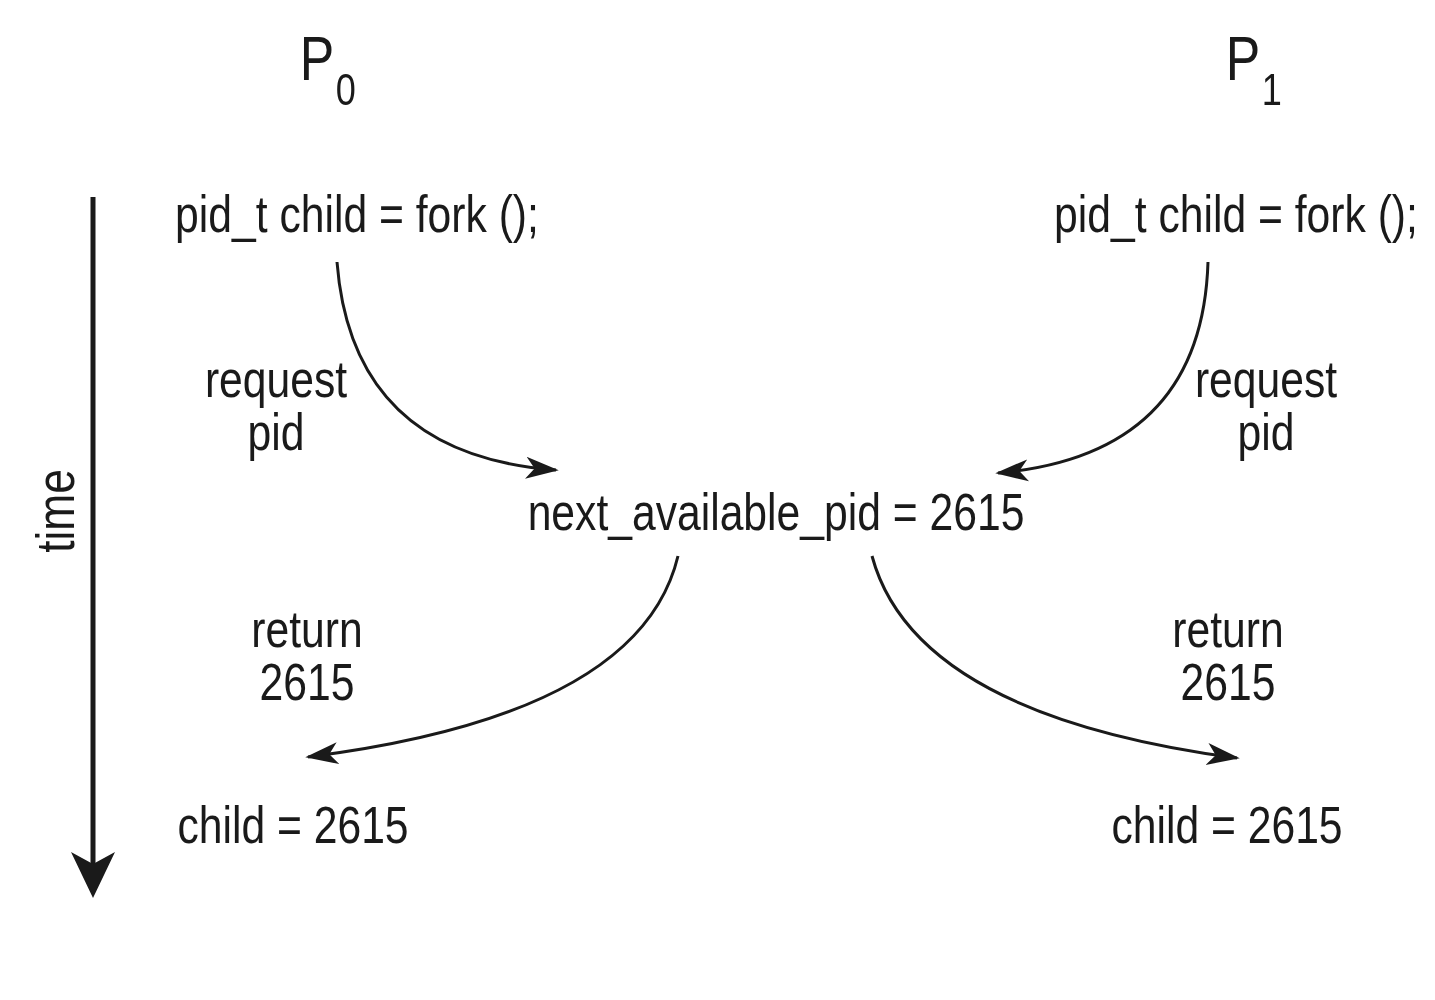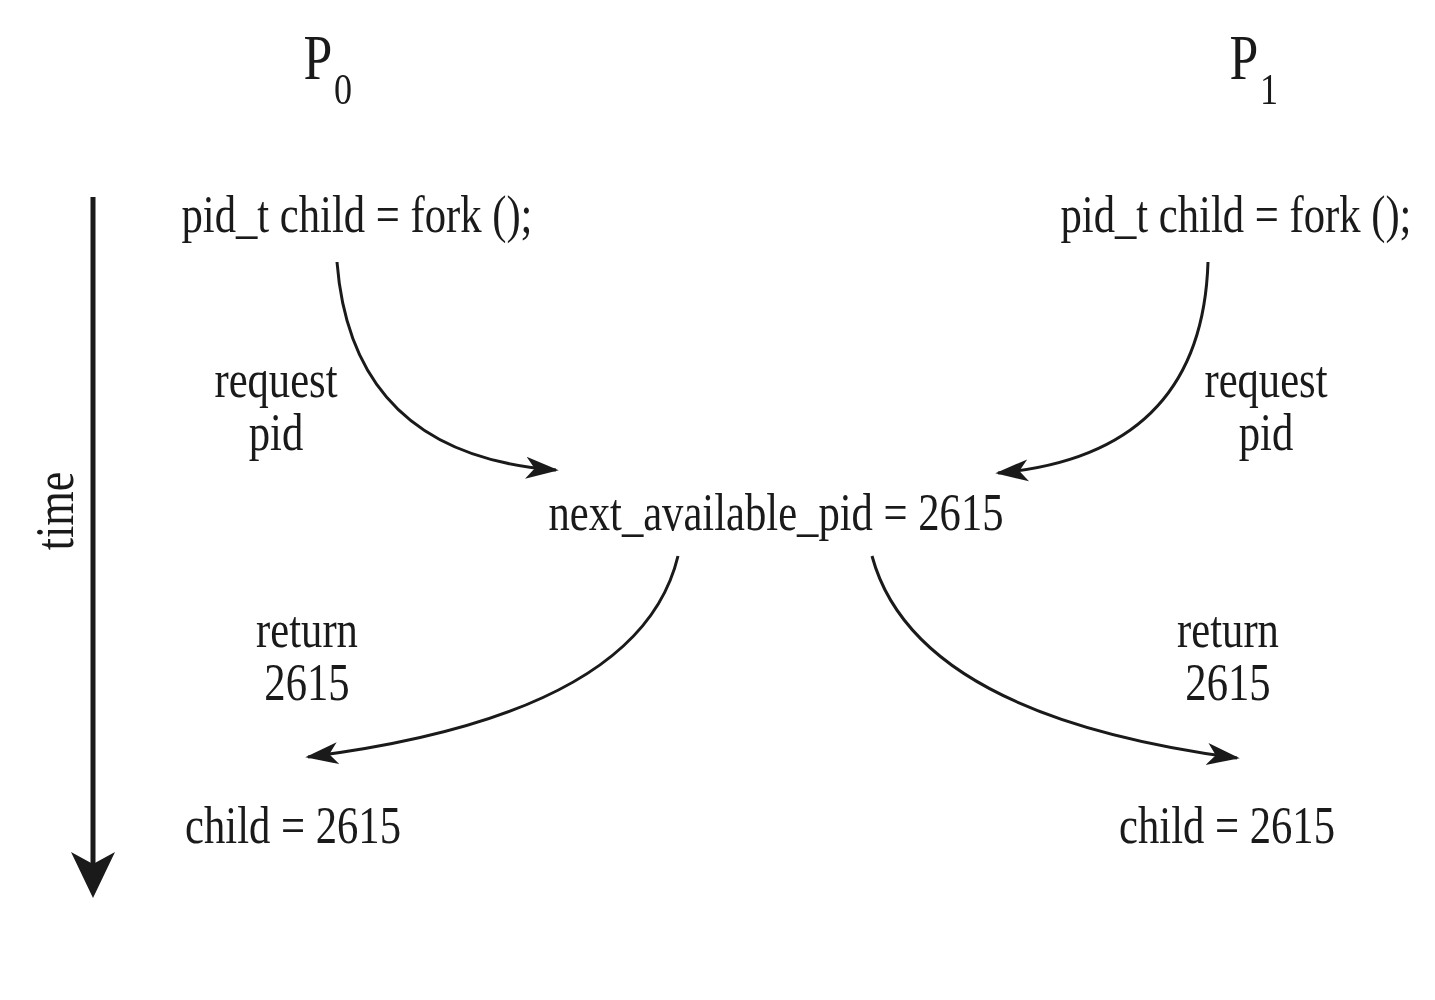--- a/index.html
+++ b/index.html
@@ -1,21 +1,21 @@
 <!DOCTYPE html>
 <html><head>
 <meta charset="utf-8">
 <style>
   html,body{margin:0;padding:0;background:#ffffff;}
   #canvas{
     position:relative;
     width:1435px;height:1000px;
     background:#ffffff;
     overflow:hidden;
-    font-family:Liberation Serif, serif;
+    font-family:Liberation Sans, sans-serif;
     color:#1a1a1a;
   }
   #arrows{position:absolute;left:0;top:0;width:1435px;height:1000px;}
   .lbl{
     position:absolute;
     white-space:nowrap;
     font-size:52px;
     line-height:53px;
     text-align:center;
     transform:translateX(-50%) scaleX(0.82);

